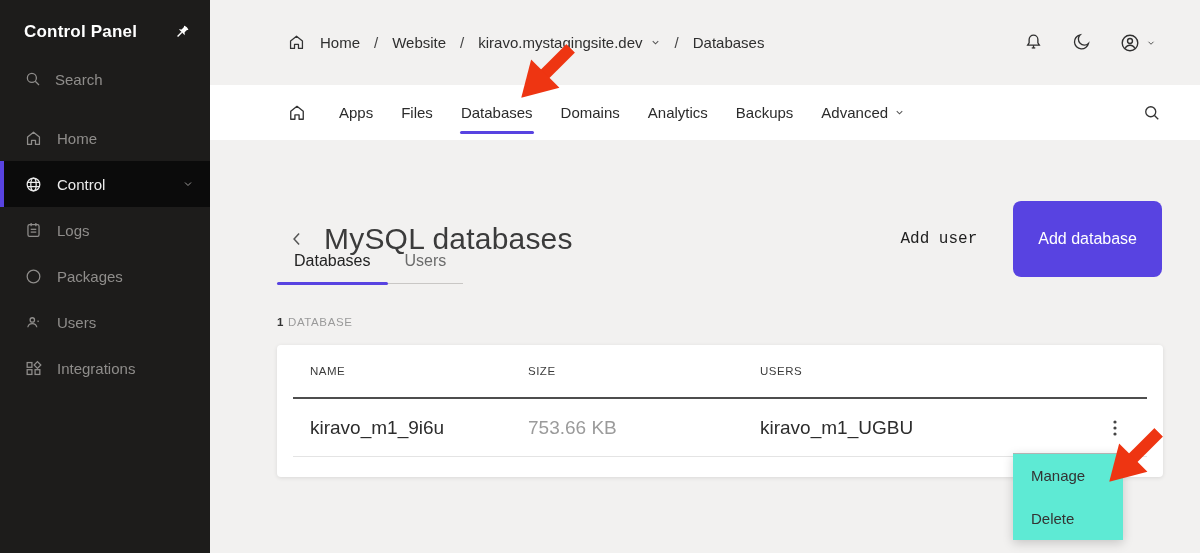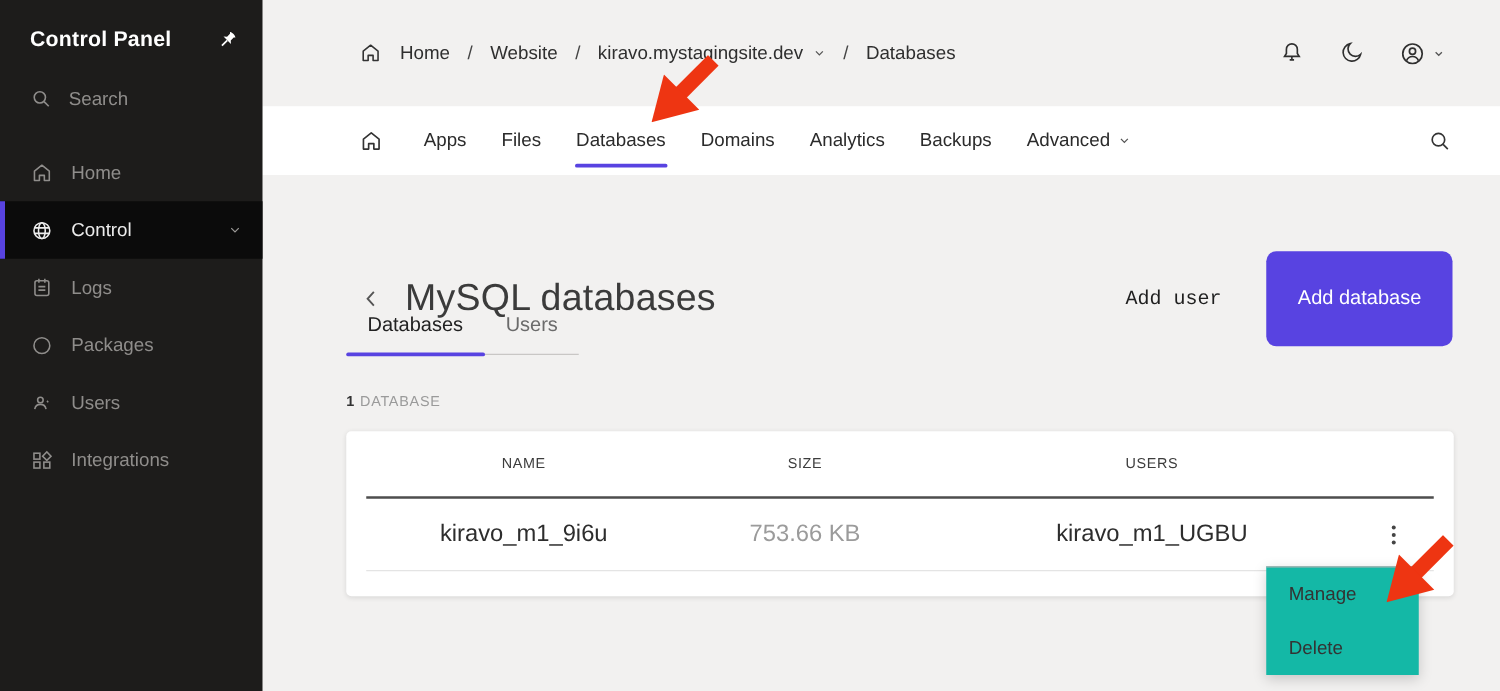--- a/index.html
+++ b/index.html
@@ -48,29 +48,29 @@
   .add-db-btn { background:var(--accent); color:#fff; font-size:16px; padding:29px 25px; border-radius:8px; border:none; cursor:pointer; font-family:inherit; }
 
   .tabs { position:absolute; left:67px; top:112px; display:flex; border-bottom:1px solid #c9c7c5; }
   .tab { padding:0 17px 13px; font-size:16px; color:#6b6b6b; position:relative; cursor:pointer; }
   .tab.active { color:#222; }
   .tab.active::after { content:""; position:absolute; left:0; right:0; bottom:-2px; height:3px; background:var(--accent); border-radius:2px; }
 
   .count-line { position:absolute; left:67px; top:176px; font-size:11.5px; letter-spacing:.6px; color:#9a9a9a; }
   .count-line b { color:#333; margin-right:4px; }
 
-  .card { position:absolute; left:67px; top:205px; width:886px; height:132px; background:#fff; border-radius:4px; box-shadow:0 1px 4px rgba(0,0,0,.10);text-align:center; }
+  .card { position:absolute; left:67px; top:205px; width:886px; height:132px; background:#fff; border-radius:4px; box-shadow:0 1px 4px rgba(0,0,0,.10); }
   .tgrid { display:grid; grid-template-columns:218px 232px 1fr 64px; align-items:center; margin:0 16px; padding-left:17px; }
   .thead { height:54px; border-bottom:2px solid #4e4e4e; font-size:11.5px; letter-spacing:.5px; color:#3d3d3d; }
   .trow { height:57px; font-size:19px; color:#2d2d2d; }
   .cell-size { color:#9b9b9b; }
   .row-sep { height:1px; background:#e4e4e4; margin:0 16px; }
   .kebab-btn { justify-self:center; background:none; border:none; cursor:pointer; color:#444; padding:6px; }
 
-  .dropdown { position:absolute; left:803px; top:453px; width:122px; background:#14b8a6; border-top:1px solid #b3b3b3; box-shadow:0 3px 10px rgba(0,0,0,.18); z-index:5; }
+  .dropdown { position:absolute; left:803px; top:453px; width:110px; background:#5eead4; border-top:1px solid #b3b3b3; box-shadow:0 3px 10px rgba(0,0,0,.18); z-index:5; }
   .dd-item { height:43px; display:flex; align-items:center; padding-left:18px; font-size:15px; color:#333; cursor:pointer; }
 
   .annot { position:absolute; z-index:9; pointer-events:none; }
   .arrow-1 { left:316px; top:38px; transform:rotate(45deg); }
   .arrow-2 { left:904px; top:422px; transform:rotate(45deg); }
 </style>
 </head>
 <body style="--accent: #5843e1; --arrow: #ee3512;">
 
 <aside class="sidebar">

